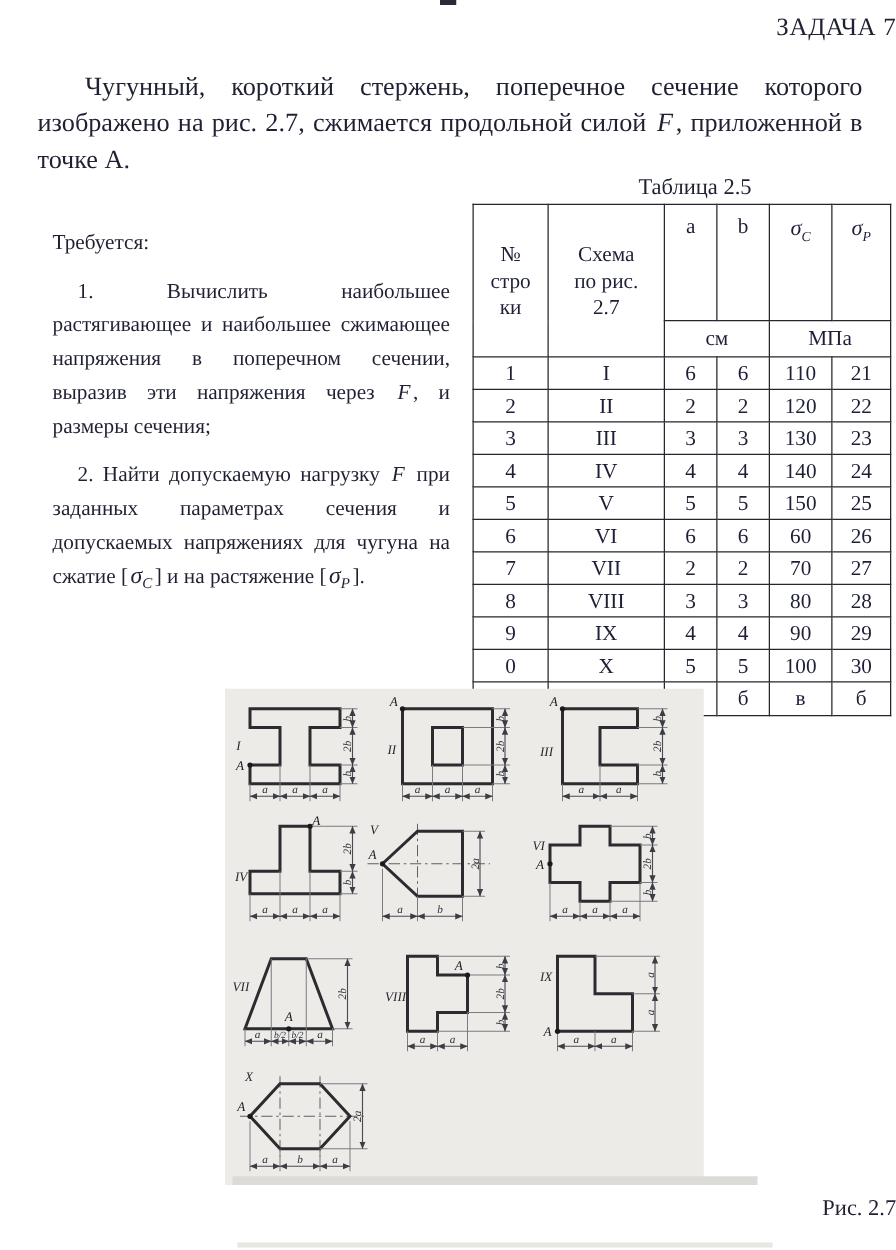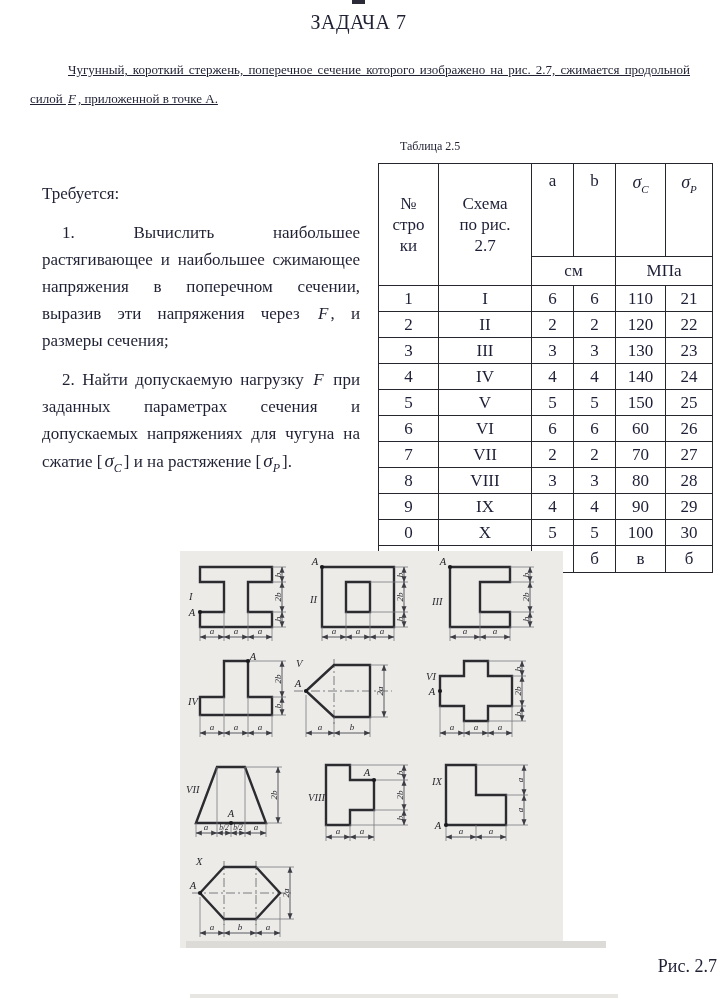--- a/index.html
+++ b/index.html
@@ -1,22 +1,22 @@
 <!DOCTYPE html>
 <html><head>
 <meta charset="utf-8">
 <style>
   html,body{margin:0;padding:0;}
   .page{position:relative;width:717px;height:1000px;background:#ffffff;overflow:hidden;
         font-family:"Liberation Serif",serif;color:#1f2133;}
   .top-frag{position:absolute;left:352px;top:0;width:13px;height:4px;background:#2a2a38;}
-  .title{position:absolute;top:11px;left:0;width:717px;text-align:center;font-size:20px;letter-spacing:.5px;}
-  .intro{position:absolute;left:30px;top:55px;width:660px;margin:0;font-size:13px;line-height:29px;
-         text-align:justify;text-indent:38px;text-decoration:underline;}
-  .tbl-title{position:absolute;left:400px;top:139px;width:312px;text-align:left;font-size:12px;}
+  .title{position:absolute;top:11px;left:0;width:717px;text-align:right;font-size:20px;letter-spacing:.5px;}
+  .intro{position:absolute;left:30px;top:55px;width:660px;margin:0;font-size:21px;line-height:29px;
+         text-align:justify;text-indent:38px;}
+  .tbl-title{position:absolute;left:400px;top:139px;width:312px;text-align:center;font-size:18px;}
   .left-col{position:absolute;left:30px;top:168px;width:342px;font-size:17px;line-height:27px;}
   .left-col p{margin:12px;text-align:justify;}
   .li{text-indent:20px;}
   .note{text-indent:32px;}
   .fvar{font-style:italic;padding:0 2px;}
   .sigbig{font-size:19px;font-style:italic;padding:0 2px;}
   .sigbig sub{font-size:12px;font-style:italic;}
   table.t25{position:absolute;left:378px;top:163px;width:334px;border-collapse:collapse;table-layout:fixed;
             font-size:17px;color:#1d1f36;}
   .t25 td{border:1.6px solid #26262e;text-align:center;padding:0;vertical-align:middle;}

